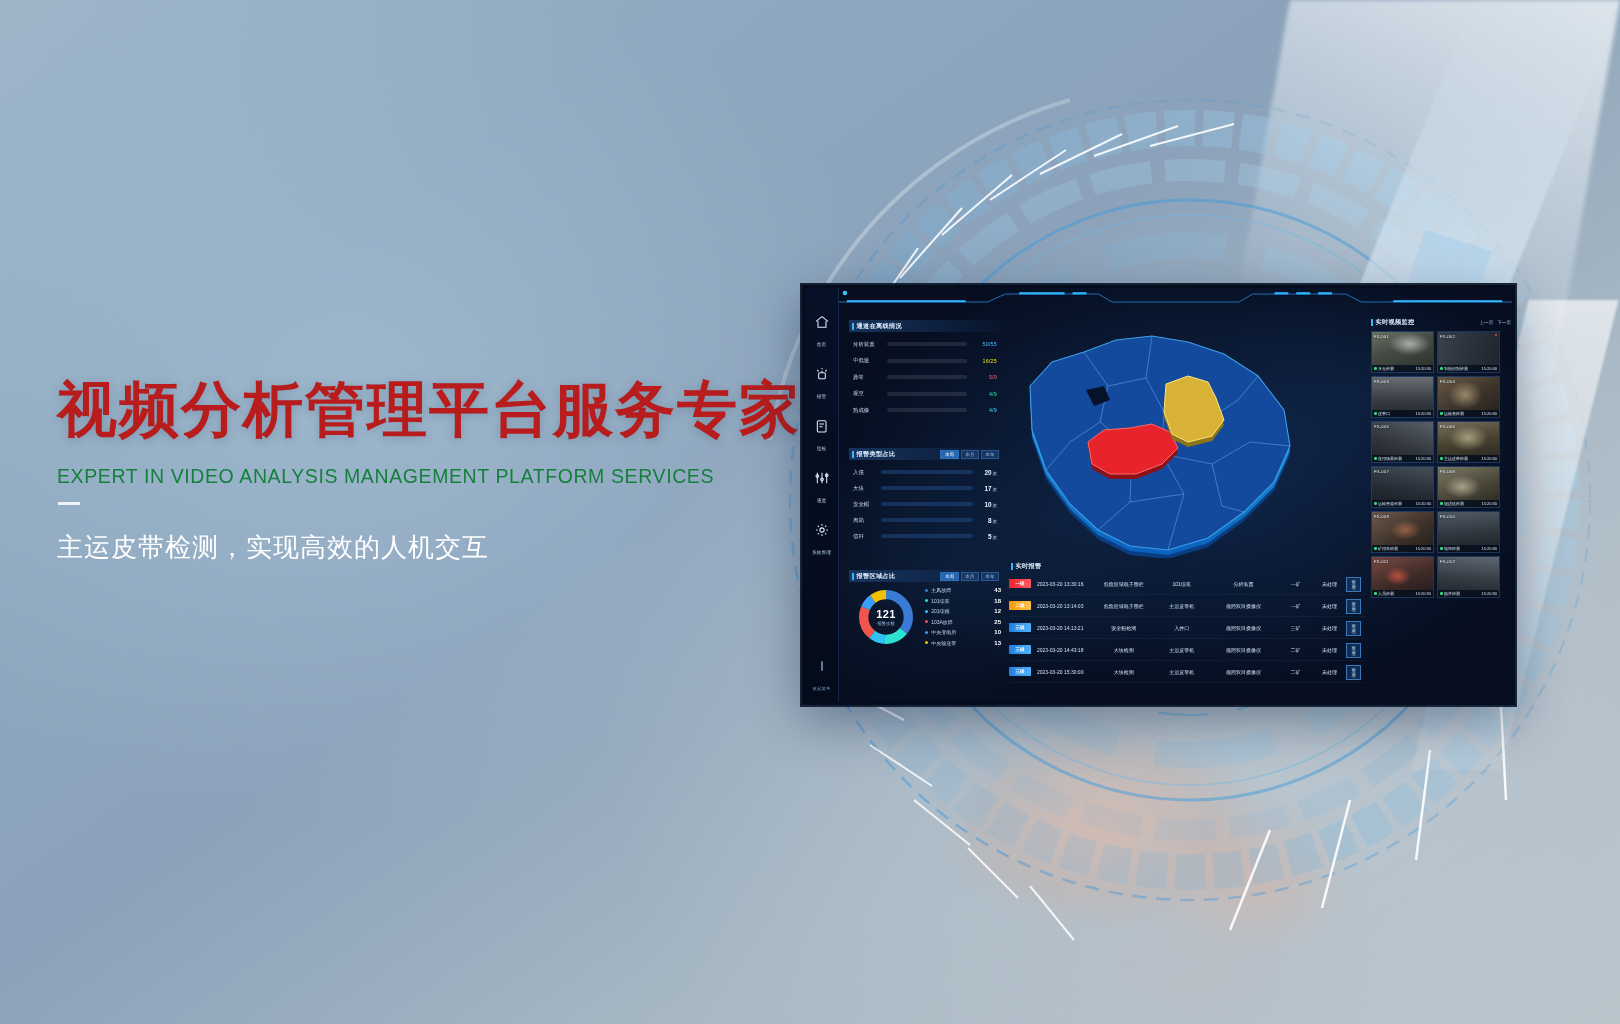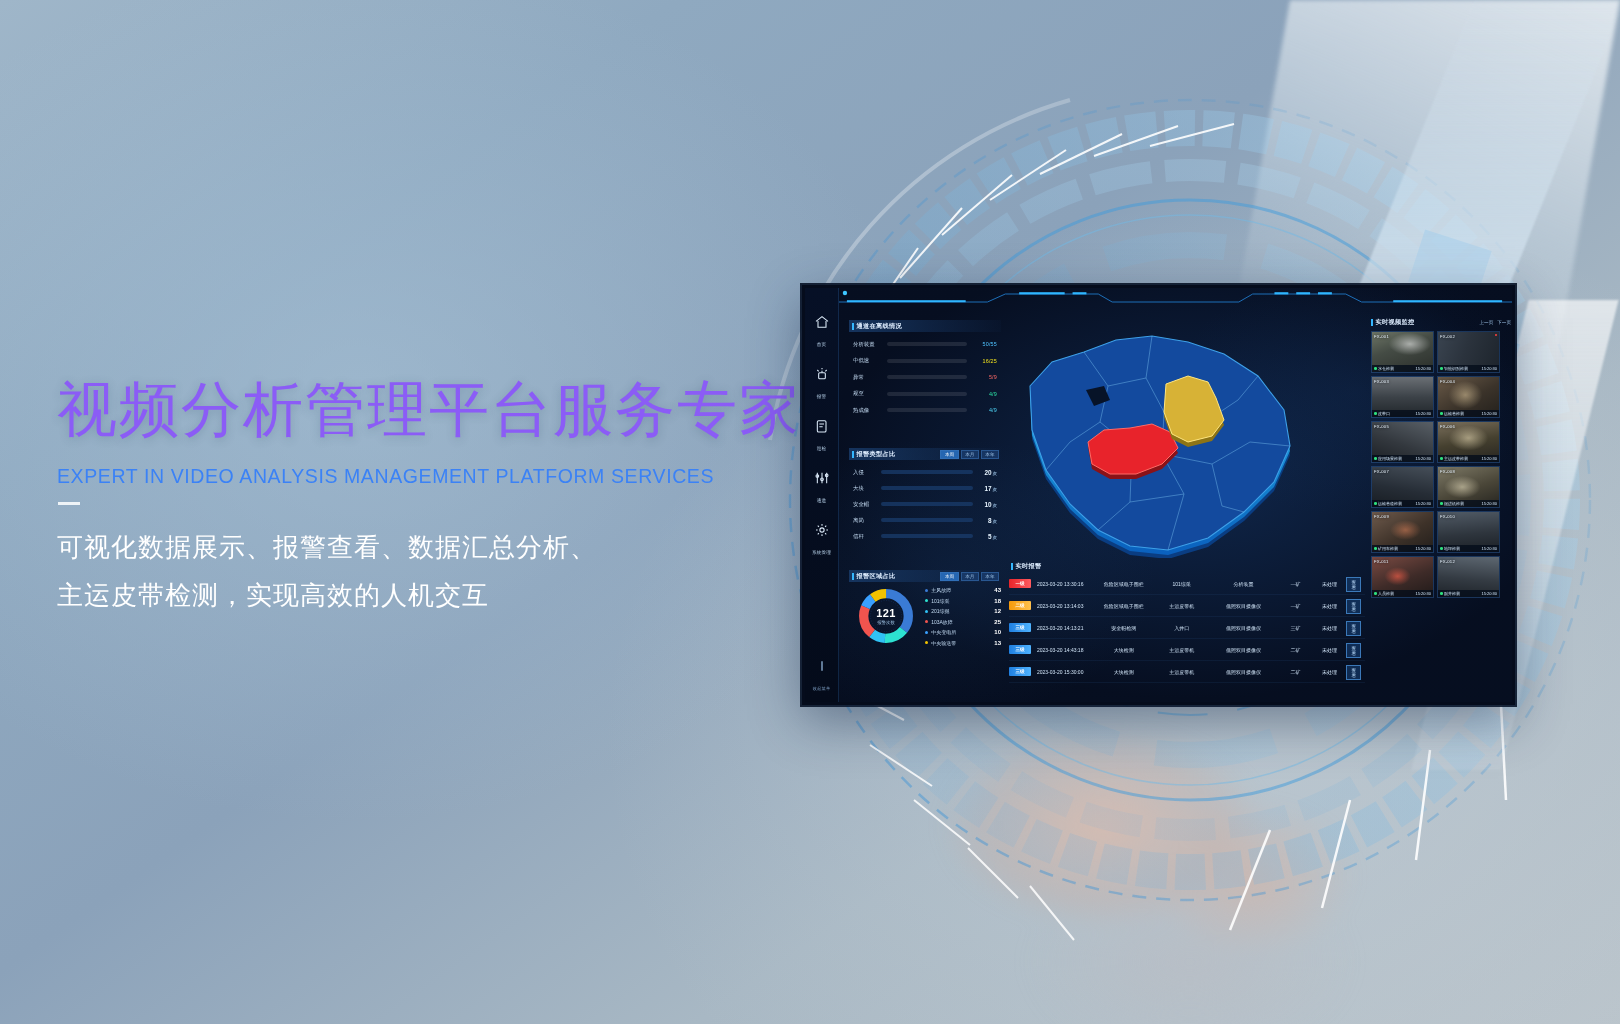--- a/index.html
+++ b/index.html
@@ -40,25 +40,25 @@
   .rb1{ left:1418px; top:-10px; width:150px; height:300px;
         background:linear-gradient(180deg, rgba(255,255,255,.0), rgba(214,230,242,.75));
         transform:skewX(-22deg); filter:blur(1px);}
   .rb2{ left:1470px; top:300px; width:90px; height:470px;
         background:linear-gradient(180deg, rgba(255,255,255,.65), rgba(230,240,248,.15));
         transform:skewX(-14deg); filter:blur(1px);}
 
   
   .copy{ position:absolute; left:57px; top:376px; width:760px; }
   .headline{
-    font-size:60px; font-weight:400; color:#8b5cf6; letter-spacing:2px;
+    font-size:60px; font-weight:700; color:#b91c1c; letter-spacing:2px;
     line-height:1.12; text-shadow:0 2px 10px rgba(40,70,95,.25);
   }
   .subline{
-    margin-top:22px; font-size:19.5px; color:#3b82f6; letter-spacing:.6px;
+    margin-top:22px; font-size:19.5px; color:#15803d; letter-spacing:.6px;
     font-weight:400;
   }
   .rule{ width:22px; height:3px; background:#eef3f7; margin:14px 0 18px 1px; }
   .blurb{ font-size:26px; color:#ffffff; line-height:1.85; font-weight:400; letter-spacing:1px; }
 
   
   .monitor{
     position:absolute; left:802px; top:285px; width:713px; height:420px;
     background:#050c1c;
     box-shadow:0 16px 48px rgba(20,40,70,.45), 0 0 0 2px rgba(8,18,36,.9);
@@ -131,21 +131,21 @@
 
   
   .arow{ display:flex; align-items:center; height:16px; }
   .arow .lbl{ width:28px; font-size:5.4px; color:#c6ddf4; }
   .atrack{ flex:1; height:3.6px; background:rgba(26,60,108,.75); border-radius:2px; overflow:hidden; }
   .afill{ height:100%; background:linear-gradient(90deg,#59e6b6,#8fd8ff); border-radius:2px; }
   .aval{ width:24px; text-align:right; font-size:6.4px; color:#e8f5ff; font-weight:700; }
   .aval i{ font-size:4.4px; color:#8fb4d6; font-style:normal; margin-left:1px; }
 
   
-  .donut-wrap{ display:flex; padding-top:3px; }
+  .donut-wrap{ display:flex; align-items:center; padding-top:3px; }
   .donut{ position:relative; width:62px; height:62px; margin-left:6px; }
   .donut svg{ width:62px; height:62px; display:block; transform:rotate(-90deg); }
   .donut-c{ position:absolute; inset:0; display:flex; flex-direction:column; align-items:center; justify-content:center; }
   .donut-n{ font-size:11px; color:#ffffff; font-weight:700; letter-spacing:.3px; }
   .donut-t{ font-size:4.4px; color:#9fc3e4; margin-top:1px; }
   .legend{ flex:1; padding-left:8px; }
   .lrow{ display:flex; align-items:center; height:10.5px; }
   .ldot{ width:3.2px; height:3.2px; border-radius:50%; margin-right:3px; }
   .lname{ flex:1; font-size:5px; color:#c2daf2; }
   .lval{ font-size:6px; color:#ffffff; font-weight:700; width:14px; text-align:right; }
@@ -263,21 +263,20 @@
     </g>
   </svg>
 </div>
 <div class="ribbon rb1"></div>
 <div class="ribbon rb2"></div>
 
 <div class="copy">
   <div class="headline">视频分析管理平台服务专家</div>
   <div class="subline">EXPERT IN VIDEO ANALYSIS MANAGEMENT PLATFORM SERVICES</div>
   <div class="rule"></div>
-  <div class="blurb">可视化数据展示、报警查看、数据汇总分析、</div>
   <div class="blurb">主运皮带检测，实现高效的人机交互</div>
 </div>
 
 <div class="monitor">
   <div class="screen">
 
     <div class="dash-side">
       <div class="side-item">
         <span class="side-ico">
           <svg viewBox="0 0 24 24" fill="none" stroke="#dceaf8" stroke-width="1.6">

